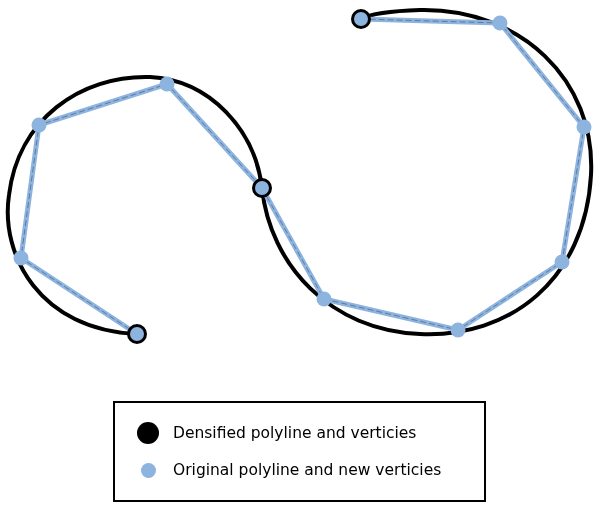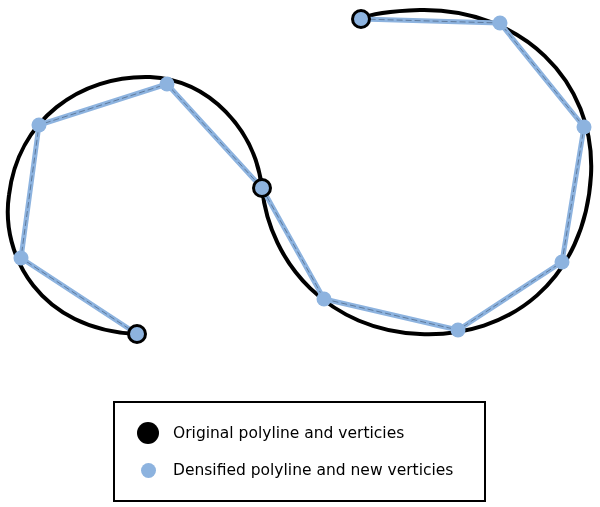--- a/index.html
+++ b/index.html
@@ -39,19 +39,19 @@
   <g id="orig-pts">
       <circle cx="137" cy="334" r="8.5" fill="#8db3df" stroke="#000000" stroke-width="3"></circle>
       <circle cx="262" cy="188" r="8.5" fill="#8db3df" stroke="#000000" stroke-width="3"></circle>
       <circle cx="361" cy="19" r="8.5" fill="#8db3df" stroke="#000000" stroke-width="3"></circle>
     </g>
 </svg>
 
 <div class="legend">
   <div class="legend-row r1">
     <span class="sym-original"></span>
-    <span class="legend-text">Original polyline and verticies</span>
+    <span class="legend-text">Densified polyline and verticies</span>
   </div>
   <div class="legend-row r2">
     <span class="sym-densified"></span>
-    <span class="legend-text">Densified polyline and new verticies</span>
+    <span class="legend-text">Original polyline and new verticies</span>
   </div>
 </div>
 
 </body></html>

